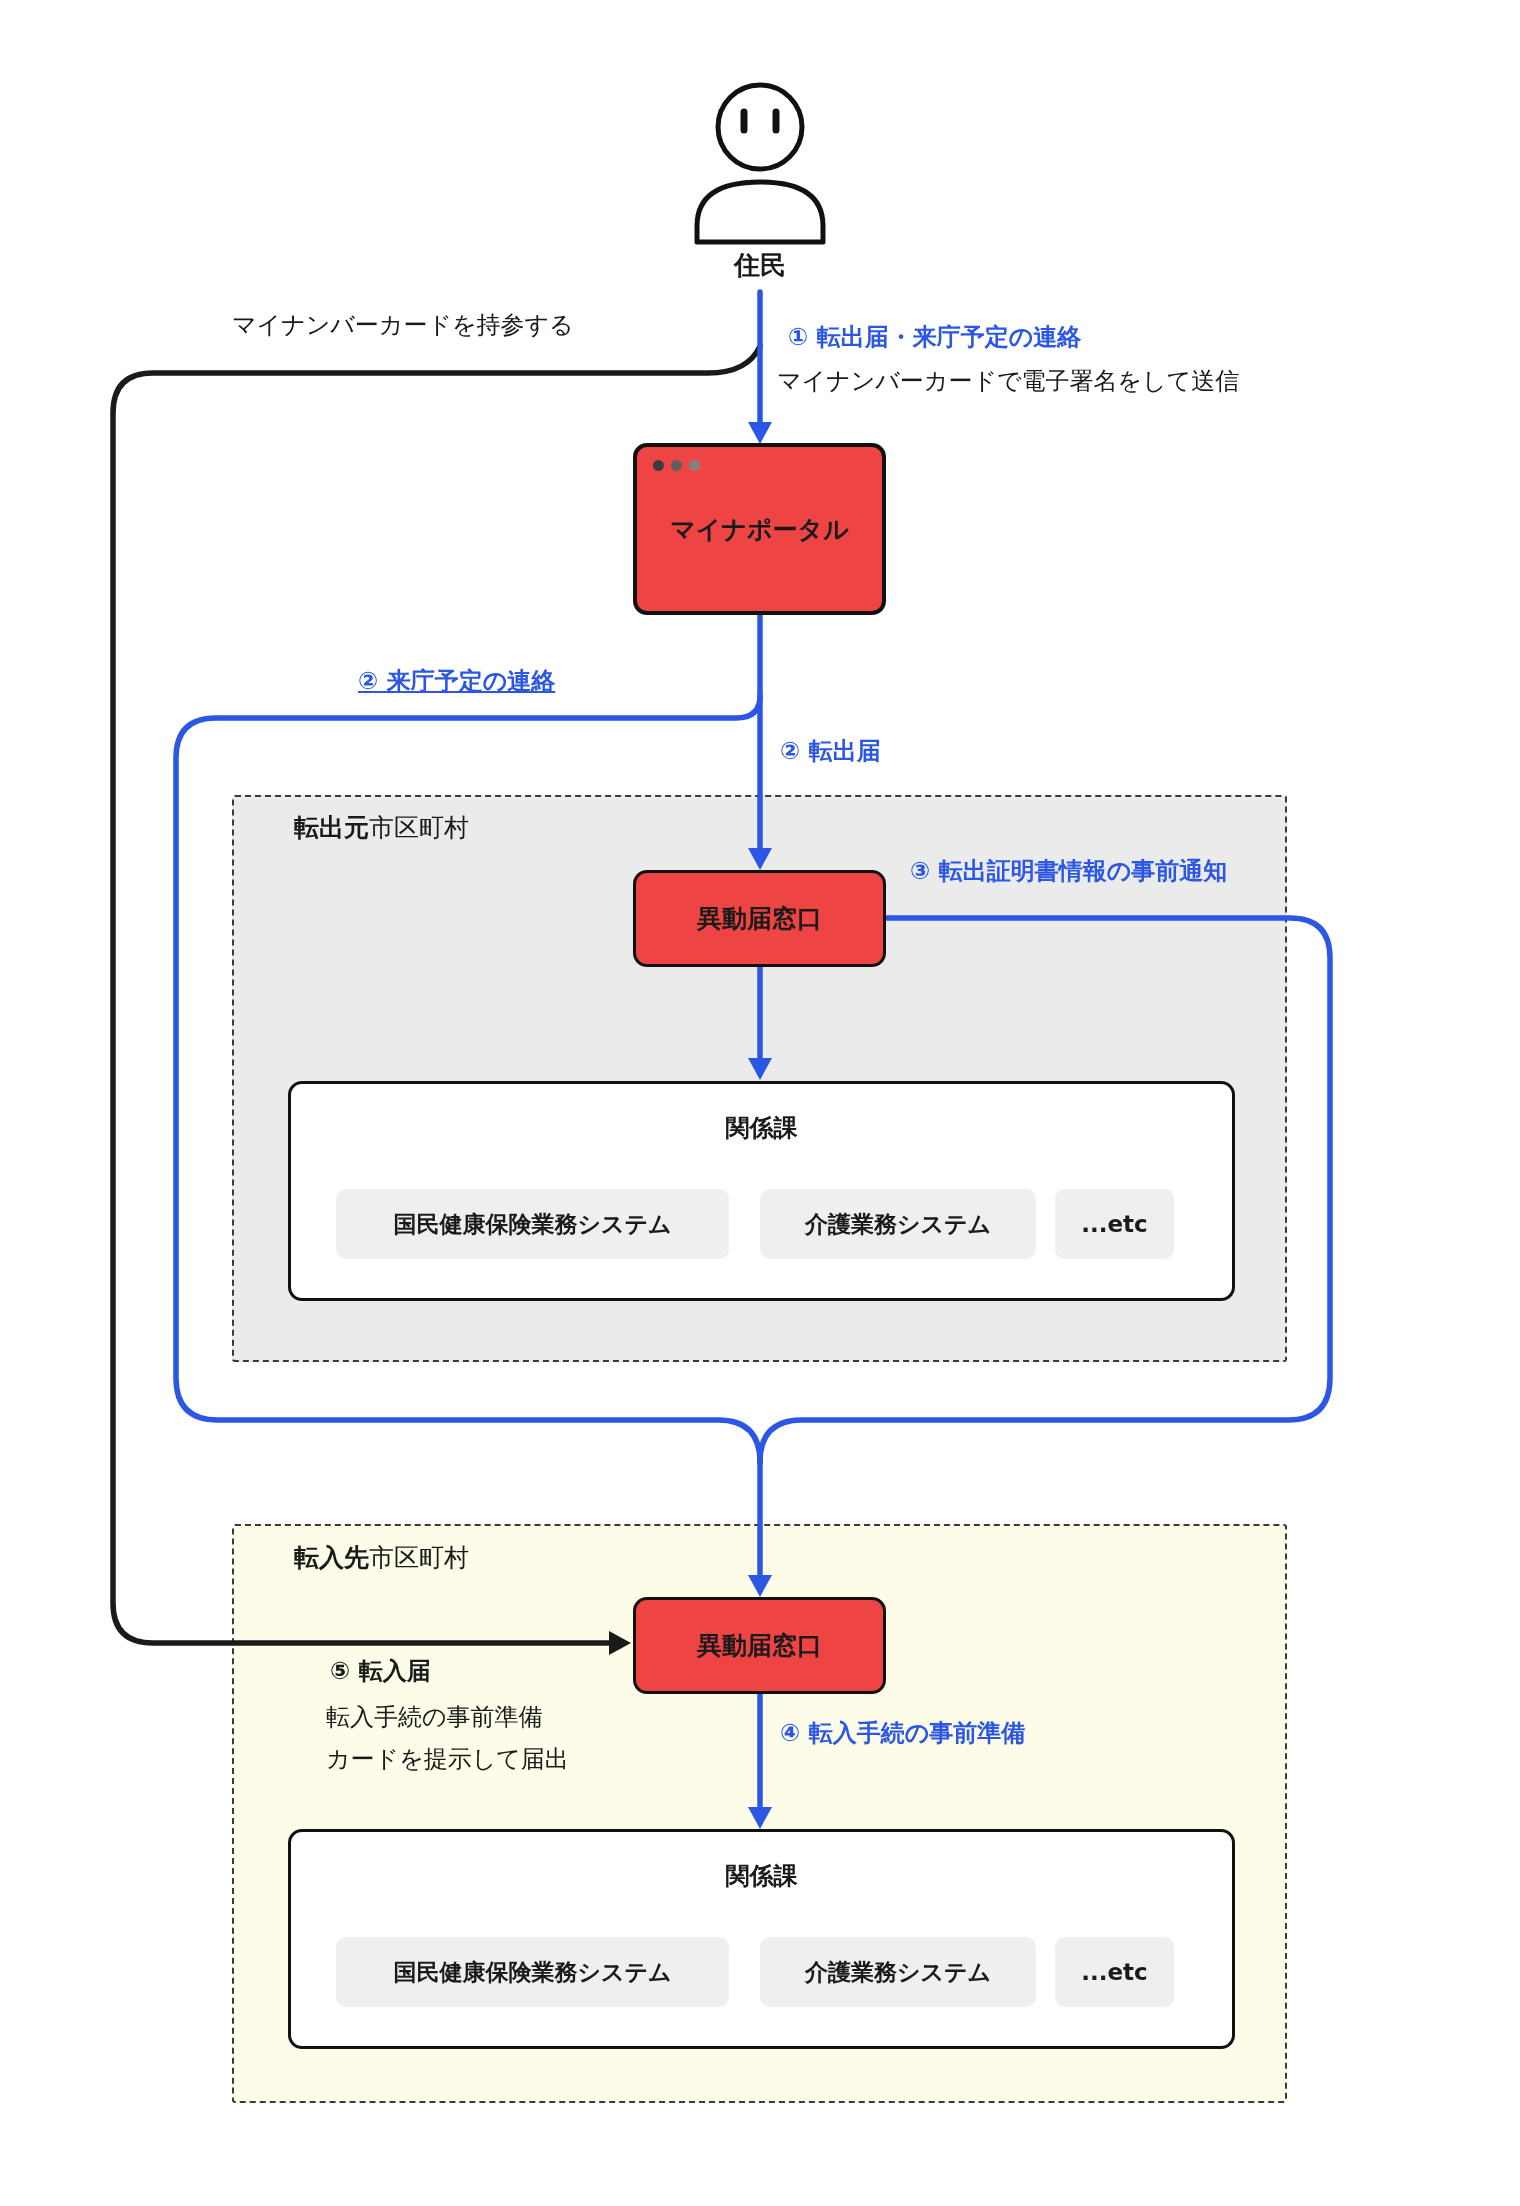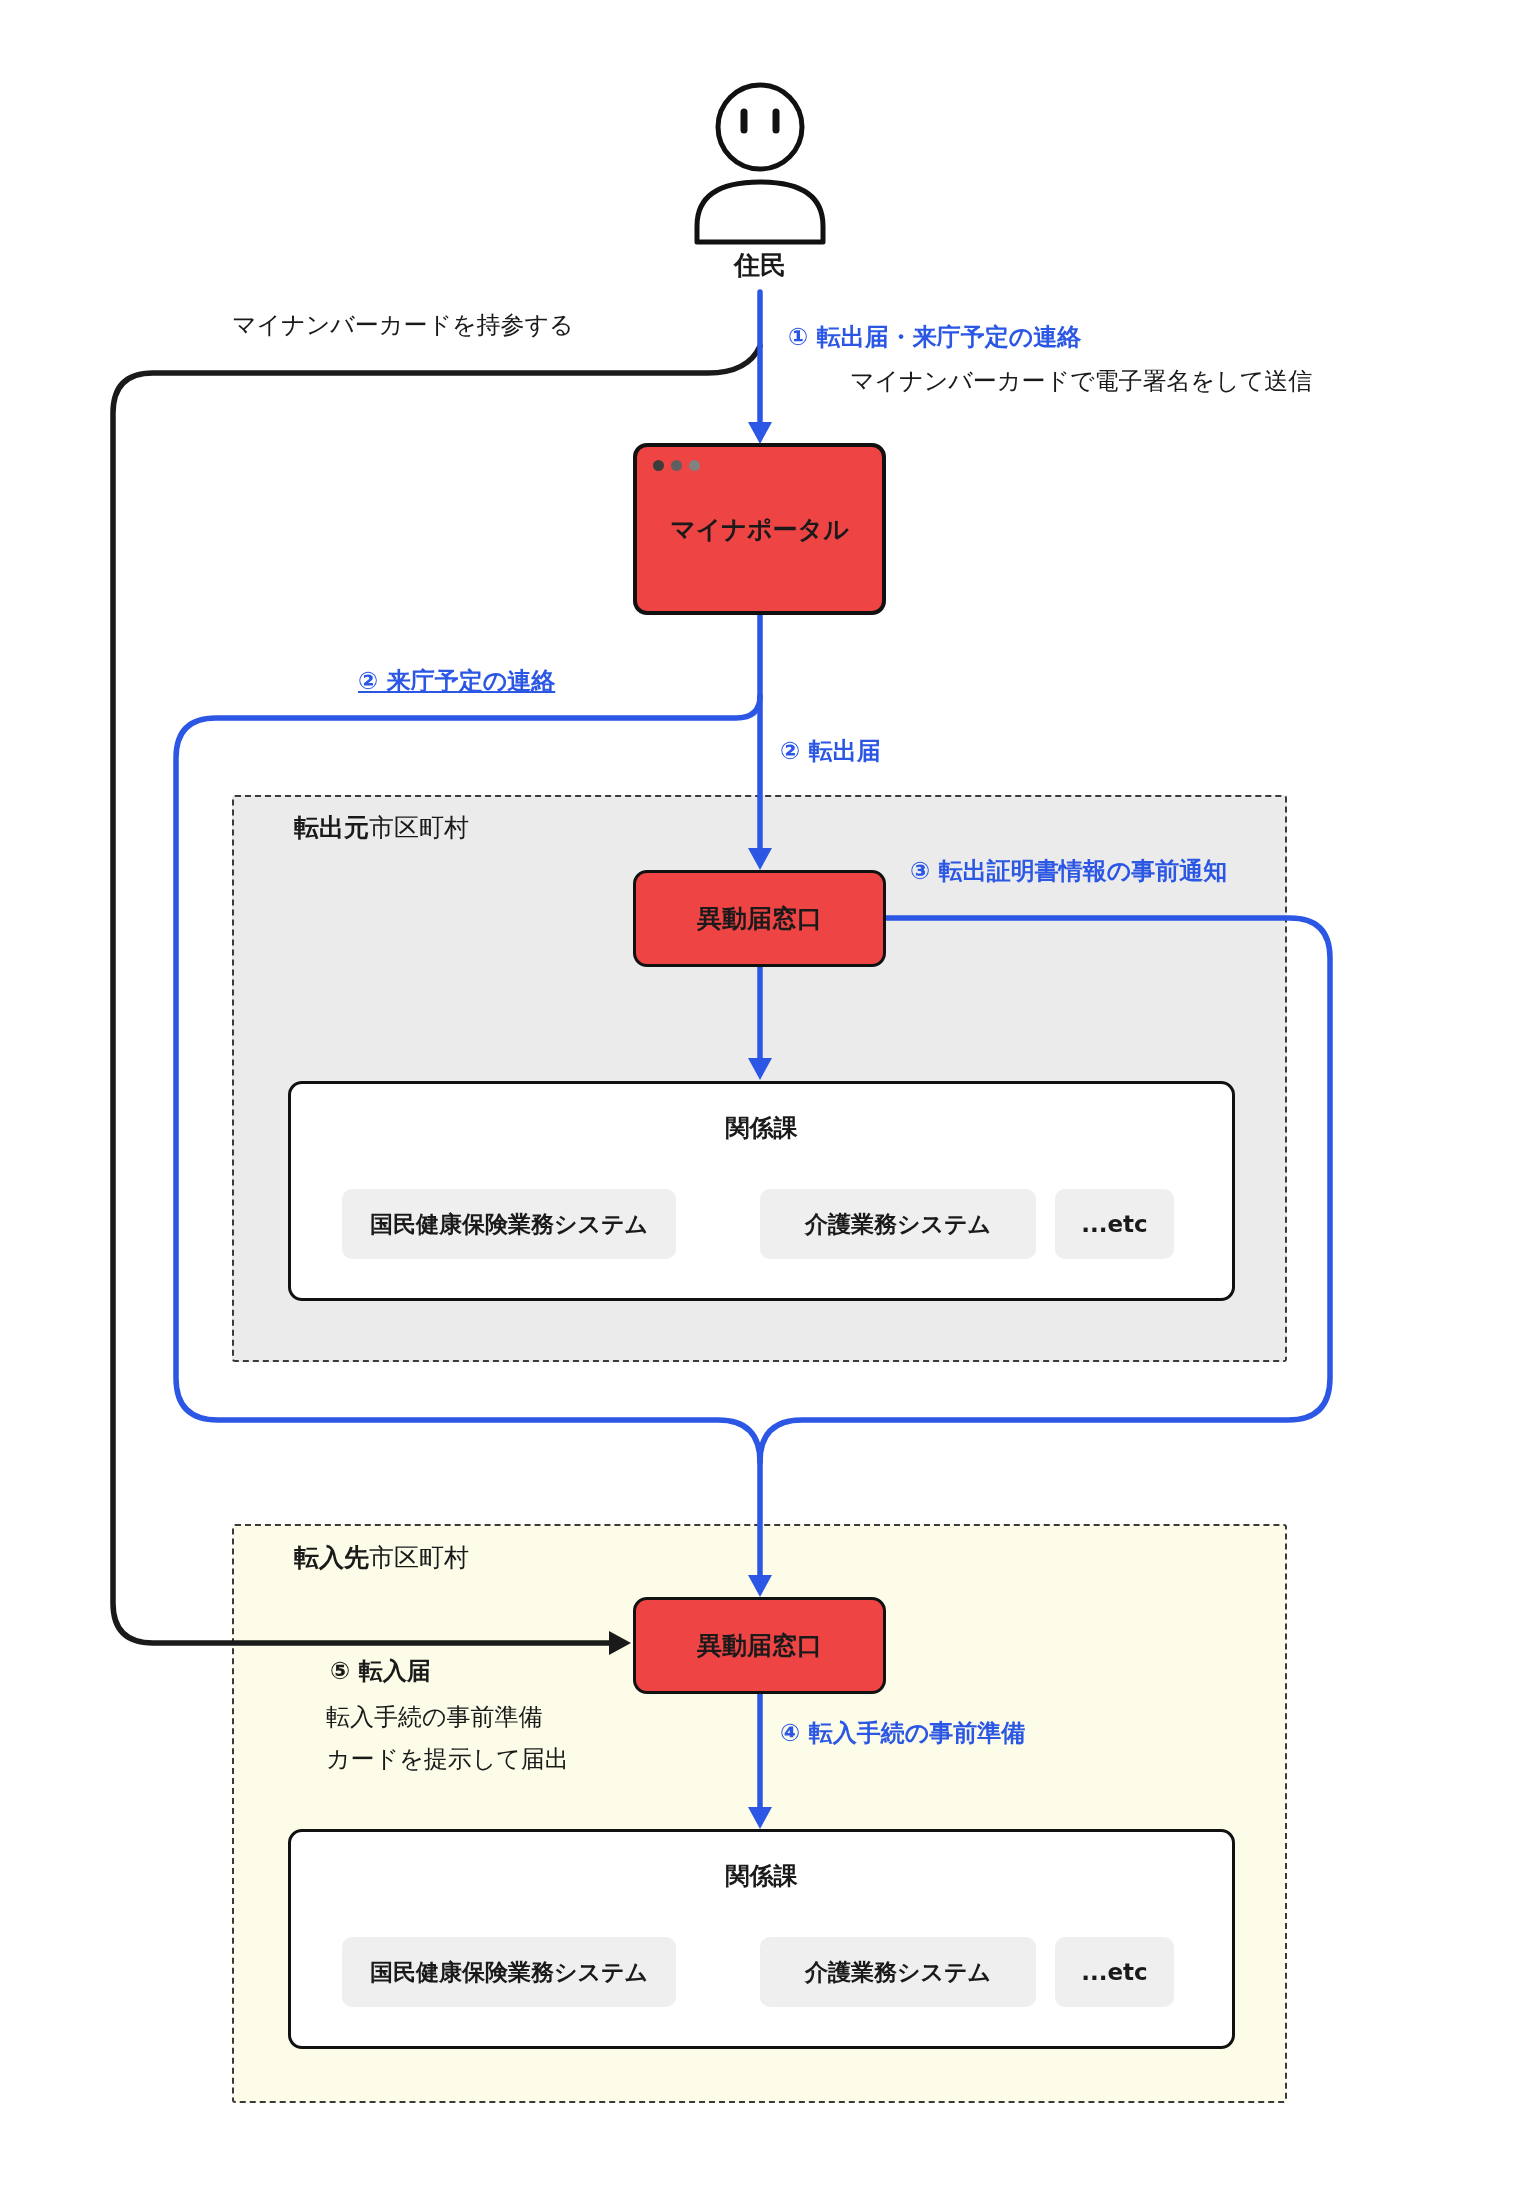--- a/index.html
+++ b/index.html
@@ -48,21 +48,21 @@
     position:absolute;width:947px;height:220px;background:#fff;border:3px solid #111;
     border-radius:14px;z-index:3;
   }
   .dept1{left:288px;top:1081px;}
   .dept2{left:288px;top:1829px;}
   .dept .dept-title{position:absolute;left:0;right:0;top:28px;text-align:center;font-weight:700;font-size:24px;}
   .sysbox{
     position:absolute;top:105px;height:70px;background:var(--system-bg);border-radius:10px;
     display:flex;align-items:center;justify-content:center;font-weight:700;font-size:23px;
   }
-  .sys1{left:45px;width:334px;margin-left:6px;}
+  .sys1{left:45px;width:393px;}
   .sys2{left:469px;width:276px;}
   .sys3{left:764px;width:119px;}
   .resident-label{left:660px;top:249px;width:200px;text-align:center;font-weight:700;font-size:26px;}
 </style>
 </head>
 <body>
 
 <div class="bg-zone zone-source"></div>
 <div class="bg-zone zone-dest"></div>
 
@@ -96,21 +96,21 @@
     <path class="person" d="M 697 242 L 697 226 Q 697 182 760 182 Q 823 182 823 226 L 823 242 Z"></path>
     <circle class="person" cx="760" cy="127" r="42"></circle>
     <line class="eye" x1="744" y1="112" x2="744" y2="130"></line>
     <line class="eye" x1="776" y1="112" x2="776" y2="130"></line>
   </g>
 </svg>
 
 <div class="lbl resident-label fg">住民</div>
 <div class="lbl fg" style="left:232px;top:310px;">マイナンバーカードを持参する</div>
 <div class="lbl blue fg" style="left:788px;top:322px;">① 転出届・来庁予定の連絡</div>
-<div class="lbl fg" style="left:850px;top:366px;">マイナンバーカードで電子署名をして送信</div>
+<div class="lbl fg" style="left:777px;top:366px;">マイナンバーカードで電子署名をして送信</div>
 <div class="lbl blue fg" style="left:358px;top:666px;text-decoration:underline;">② 来庁予定の連絡</div>
 <div class="lbl blue fg" style="left:780px;top:736px;">② 転出届</div>
 <div class="lbl blue fg" style="left:910px;top:856px;">③ 転出証明書情報の事前通知</div>
 <div class="lbl blue fg" style="left:780px;top:1718px;">④ 転入手続の事前準備</div>
 <div class="lbl bold fg" style="left:288px;top:1656px;">⑤ 転入届</div>
 <div class="lbl fg" style="left:326px;top:1702px;">転入手続の事前準備</div>
 <div class="lbl fg" style="left:326px;top:1744px;">カードを提示して届出</div>
 
 <div class="lbl zone-label fg" style="left:252px;top:812px;">
   <span class="bold">転出元</span><span class="rest">市区町村</span>

